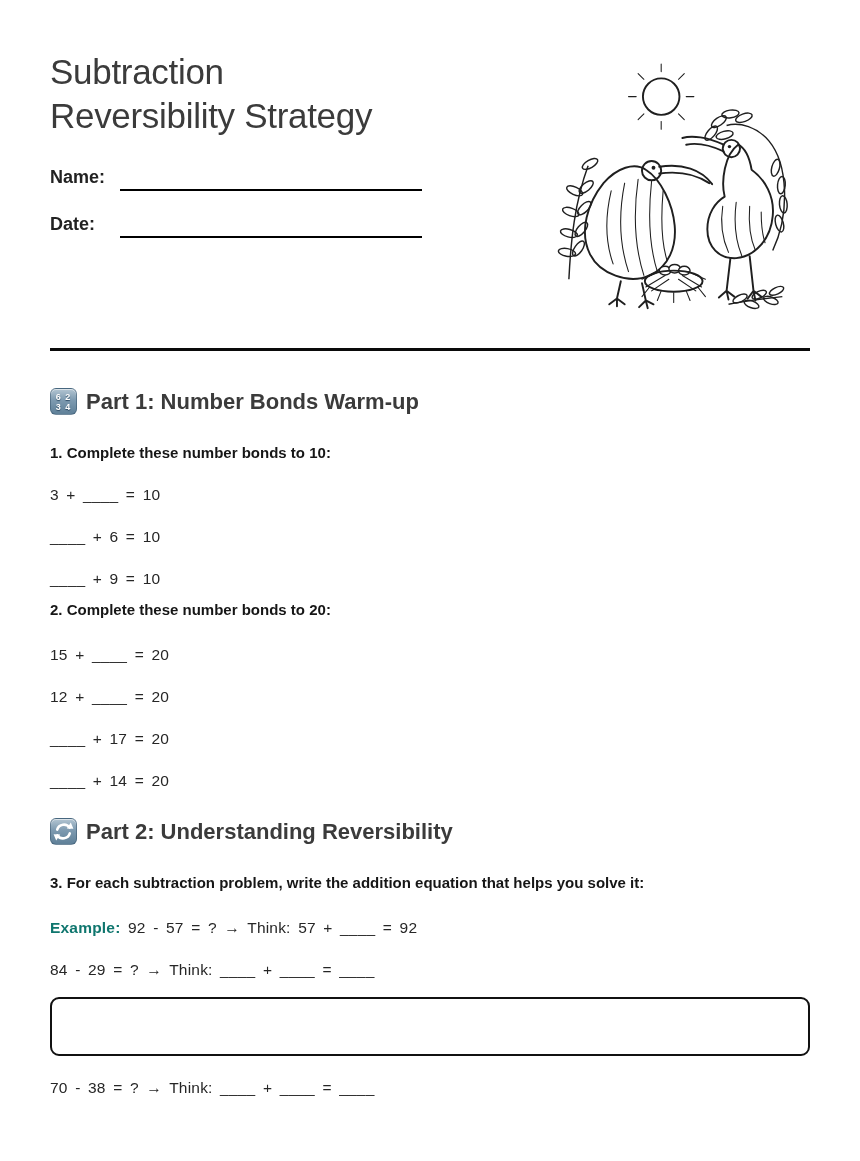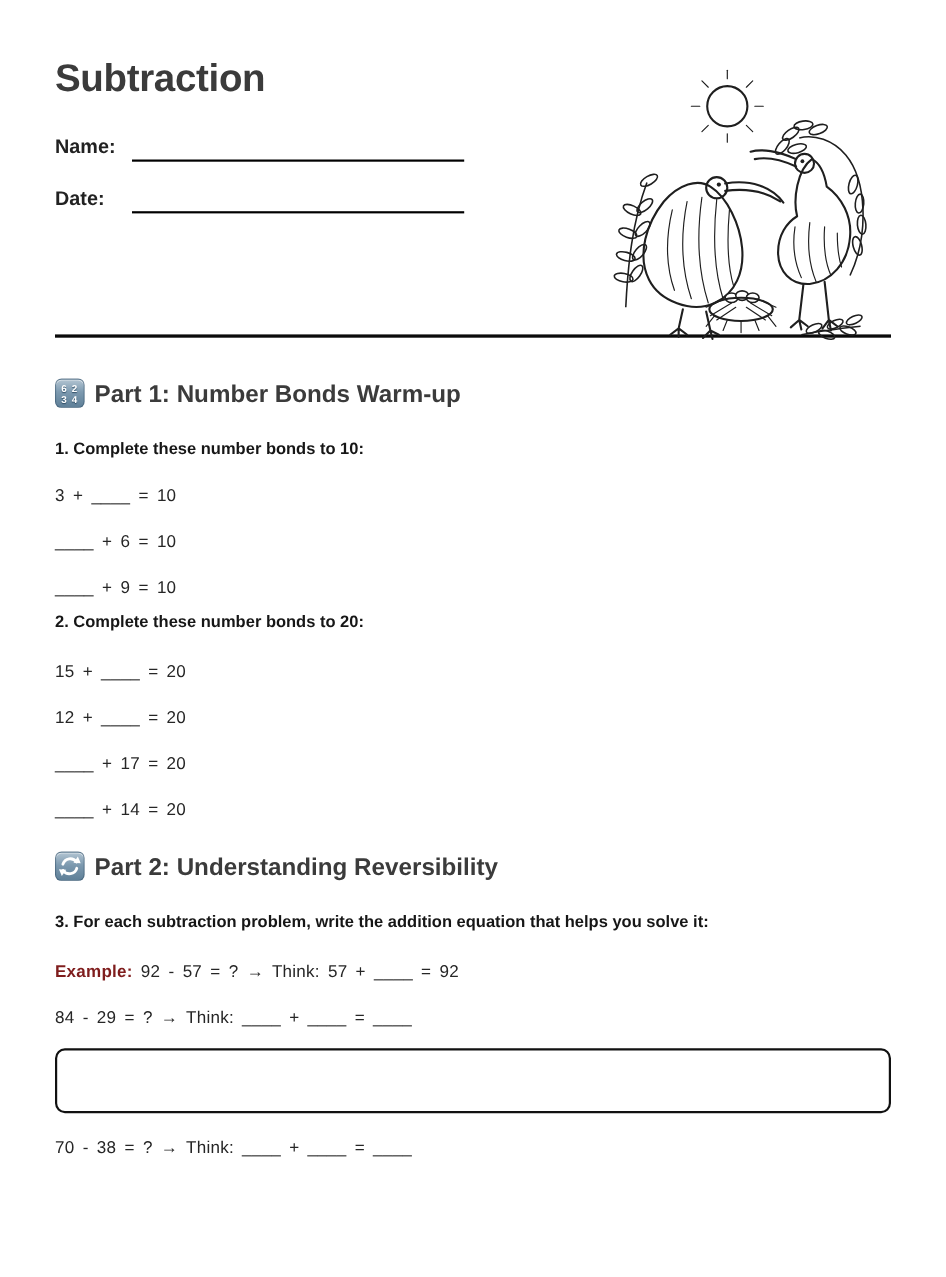--- a/index.html
+++ b/index.html
@@ -8,21 +8,21 @@
     width:860px; height:1161px;
     background:#ffffff;
     font-family:"Liberation Sans", sans-serif;
     color:#222222;
     overflow:hidden;
   }
   .content { padding:0 50px; }
 
   .title {
     margin:0; padding-top:50px;
-    font-size:35px; line-height:44px; font-weight:bold;
+    font-size:35px; line-height:44px; font-weight:normal;
     color:#3b3b3b; letter-spacing:-0.3px;
   }
   .title .tline { display:block; }
 
   .field-row { display:flex; align-items:flex-end; width:372px; }
   .field-row.name { margin-top:29px; }
   .field-row.date { margin-top:23px; }
   .field-label { width:70px; font-size:18px; font-weight:bold; color:#222; margin-bottom:3px; }
   .field-line { flex:1; height:22px; border-bottom:2px solid #000; }
 
@@ -53,21 +53,21 @@
   }
   .question {
     margin:29px 0 0; font-size:15px; font-weight:bold; color:#161616; line-height:18px;
   }
   .equation {
     margin:24px 0 0; font-size:15.5px; color:#262626; line-height:18px;
     word-spacing:3px; letter-spacing:0.2px;
   }
   .equation.first { margin-top:27px; }
   .q2 { margin-top:13px; }
-  .example-label { font-weight:bold; color:#7f1d1d; }
+  .example-label { font-weight:bold; color:#0f766e; }
   .answer-box {
     margin-top:18px; height:55px;
     border:2px solid #111; border-radius:9px;
     background:#fff;
   }
   .equation.after-box { margin-top:23px; }
 
   svg .ln { fill:none; stroke:#1f1f1f; stroke-width:2; stroke-linecap:round; stroke-linejoin:round; }
   svg .thin { fill:none; stroke:#1f1f1f; stroke-width:1.1; stroke-linecap:round; }
   svg .leaf { fill:none; stroke:#1f1f1f; stroke-width:1.5; }
@@ -166,20 +166,21 @@
         <ellipse class="leaf" cx="234" cy="248" rx="8" ry="3.5" transform="rotate(20 234 248)"></ellipse>
         <ellipse class="leaf" cx="240" cy="238" rx="8" ry="3.5" transform="rotate(-25 240 238)"></ellipse>
       </g>
     </svg>
   </div>
 
   <div class="content">
 
     <h1 class="title">
       <span class="tline">Subtraction</span>
+      <span class="tline">Reversibility Strategy</span>
     </h1>
 
     <div class="field-row name">
       <span class="field-label">Name:</span>
       <span class="field-line"></span>
     </div>
 
     <div class="field-row date">
       <span class="field-label">Date:</span>
       <span class="field-line"></span>

